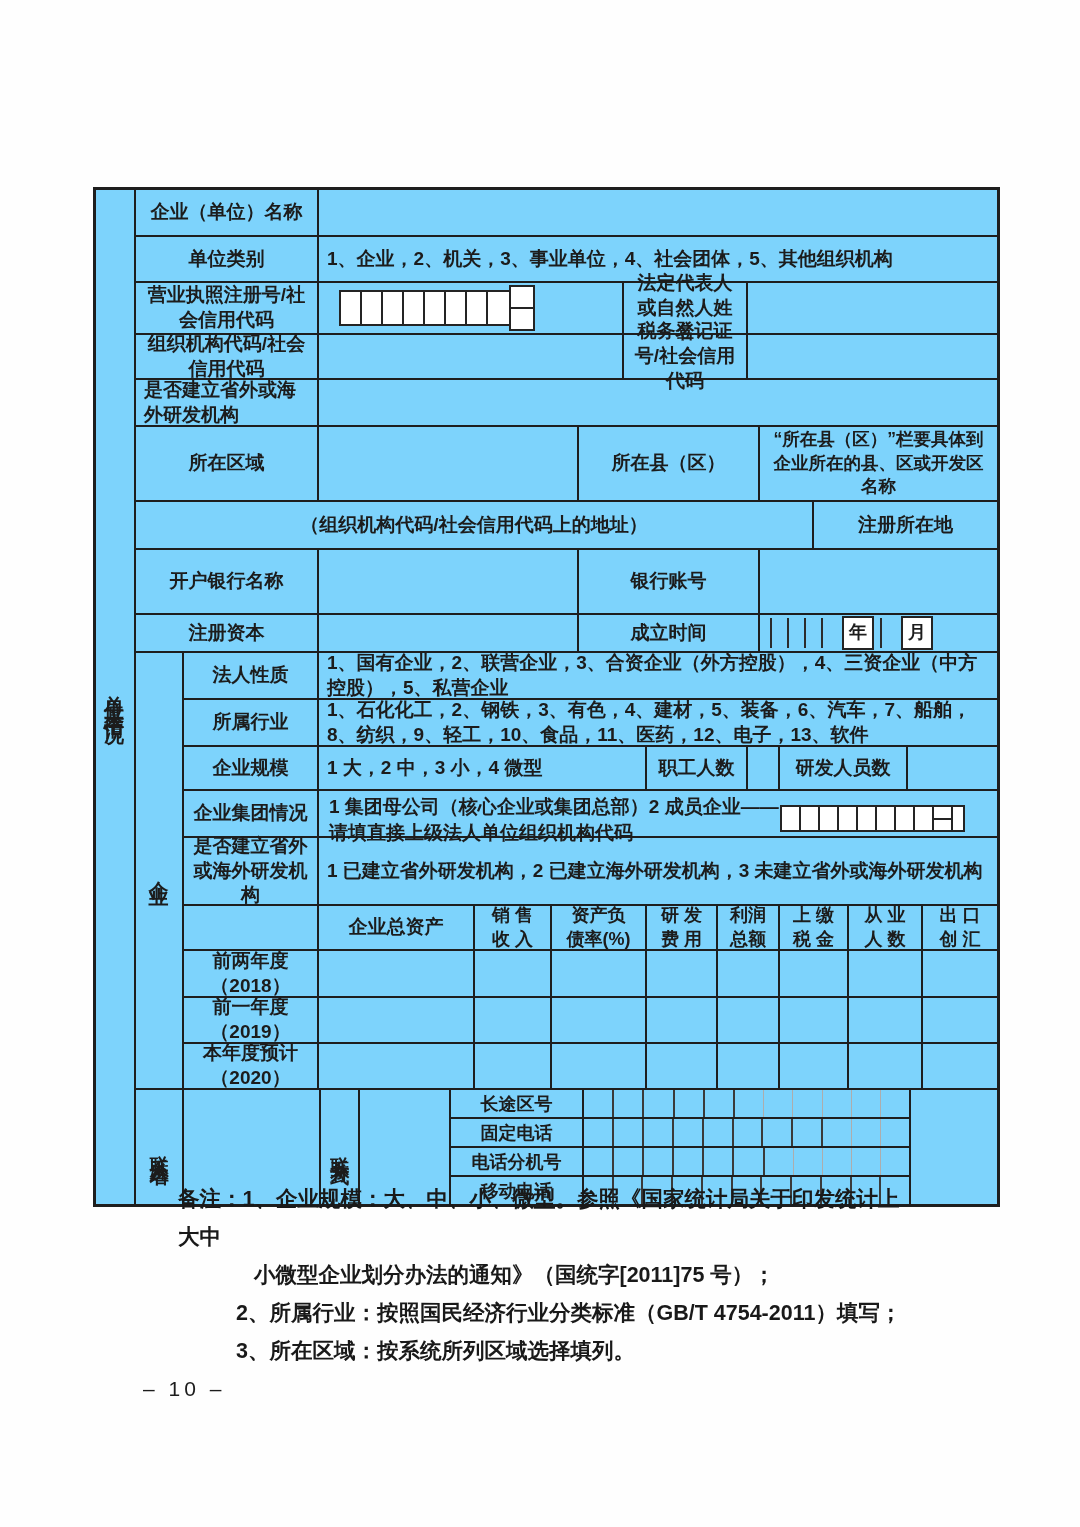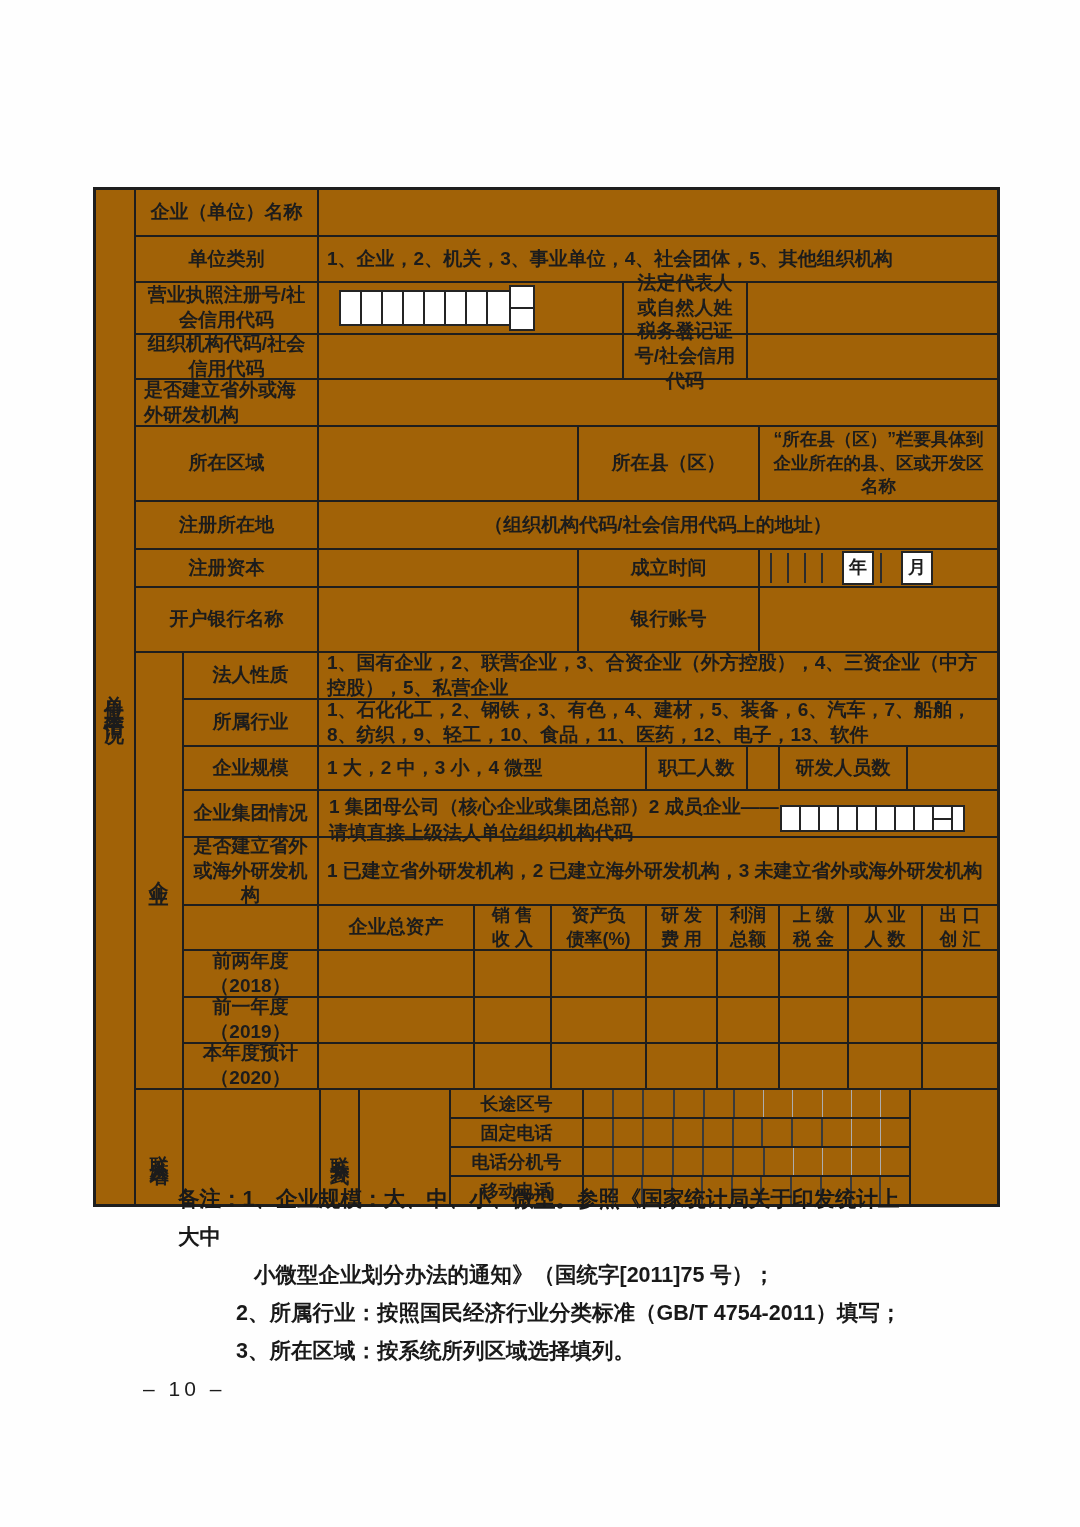--- a/index.html
+++ b/index.html
@@ -7,21 +7,21 @@
   body {
     width:1080px; height:1527px; position:relative;
     font-family:"Liberation Sans","DejaVu Sans",sans-serif;
     color:#1c1c1c;
   }
   .page { position:absolute; inset:0; background:#fefefe; }
 
   
   .form-table {
     position:absolute; left:93px; top:187px; width:907px;
-    display:flex; border:3px solid #1e1e1e; background:#a16207;
+    display:flex; border:3px solid #1e1e1e; background:#7dd3fc;
   }
   .side-strip { width:40px; flex:none; border-right:2px solid #1e1e1e;
     display:flex; align-items:center; justify-content:center; }
   .vtext { writing-mode:vertical-rl; text-orientation:upright;
     font-weight:700; font-size:20px; letter-spacing:6px; }
   .main { flex:1; display:flex; flex-direction:column; }
 
   .row { display:flex; border-bottom:2px solid #1e1e1e; }
   .main > .row:last-child { border-bottom:none; }
   .c { border-right:2px solid #1e1e1e; display:flex; align-items:center;
@@ -166,44 +166,44 @@
       </div>
 
       <div class="row h75">
         <div class="c w183">所在区域</div>
         <div class="c w260"></div>
         <div class="c w195">所在县（区）</div>
         <div class="c fill note-small">“所在县（区）”栏要具体到企业所在的县、区或开发区名称</div>
       </div>
 
       <div class="row h48">
+        <div class="c fill">（组织机构代码/社会信用代码上的地址）</div>
         <div class="c w183">注册所在地</div>
-        <div class="c fill">（组织机构代码/社会信用代码上的地址）</div>
+      </div>
+
+      <div class="row h65">
+        <div class="c w183">开户银行名称</div>
+        <div class="c w260"></div>
+        <div class="c w195">银行账号</div>
+        <div class="c fill"></div>
       </div>
 
       <div class="row h38">
         <div class="c w183">注册资本</div>
         <div class="c w260"></div>
         <div class="c w195">成立时间</div>
         <div class="c fill fd">
           <div class="tick"></div>
             <div class="tick"></div>
             <div class="tick"></div>
             <div class="tick"></div>
           <div class="datebox">年</div>
           <div class="tick" style="margin-left:6px"></div>
           <div class="datebox">月</div>
         </div>
-      </div>
-
-      <div class="row h65">
-        <div class="c w183">开户银行名称</div>
-        <div class="c w260"></div>
-        <div class="c w195">银行账号</div>
-        <div class="c fill"></div>
       </div>
 
       <div class="row" style="height:437px">
         <div class="c strip48">
           <div class="vtext">企业</div>
         </div>
         <div class="ent-col">
 
           <div class="row h47">
             <div class="c w135">法人性质</div>

